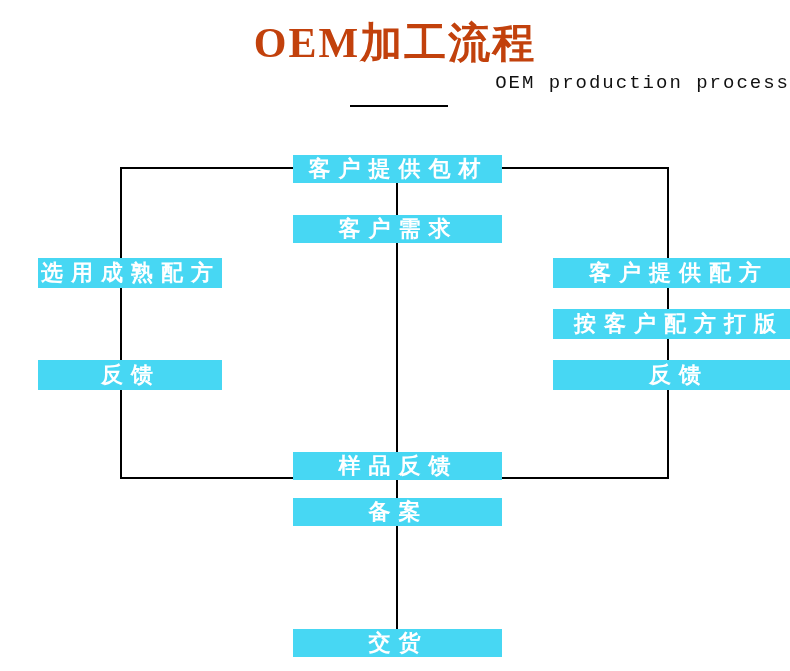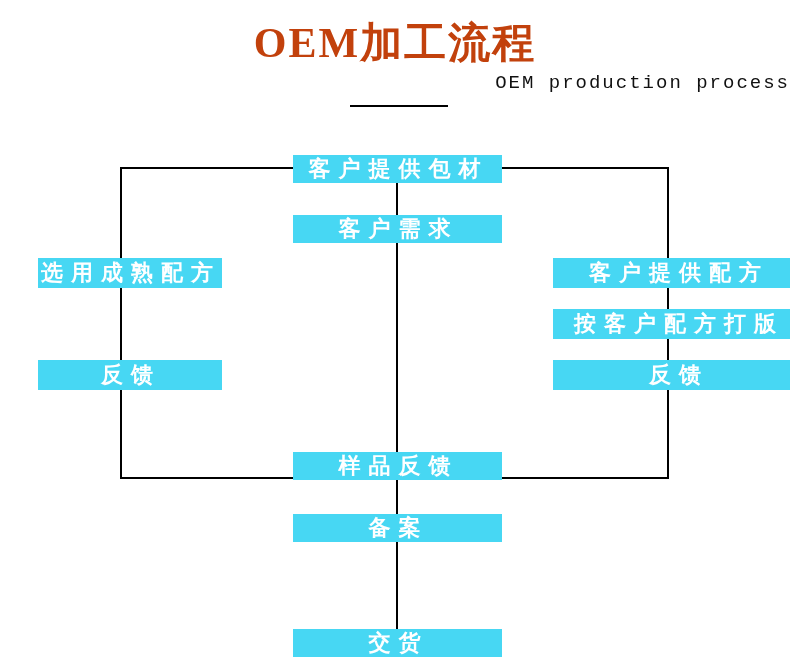--- a/index.html
+++ b/index.html
@@ -43,21 +43,21 @@
     position:absolute;z-index:2;
     background:#47d7f3;
     color:#ffffff;
     display:flex;align-items:center;justify-content:center;
     font-size:22px;font-weight:bold;line-height:1;
     letter-spacing:8px;padding-left:2px;box-sizing:border-box;
     white-space:nowrap;
   }
   .cb{left:293px;width:209px;height:28px;}
   .c0{top:155px}.c1{top:215px}.c2{top:275px}.c3{top:335px}.c4{top:395px}
-  .c5{top:452px}.c6{top:514px}.c7{top:571px}.c8{top:629px}
+  .c5{top:452px}.c6{top:498px}.c7{top:571px}.c8{top:629px}
   .lb{left:38px;width:184px;height:30px;}
   .l0{top:258px}.l1{top:309px}.l2{top:360px}
   .rb{left:553px;width:250px;height:30px;}
   .r0{top:258px}.r1{top:309px}.r2{top:360px}
 </style>
 </head>
 <body>
 
 <div class="page">
 

